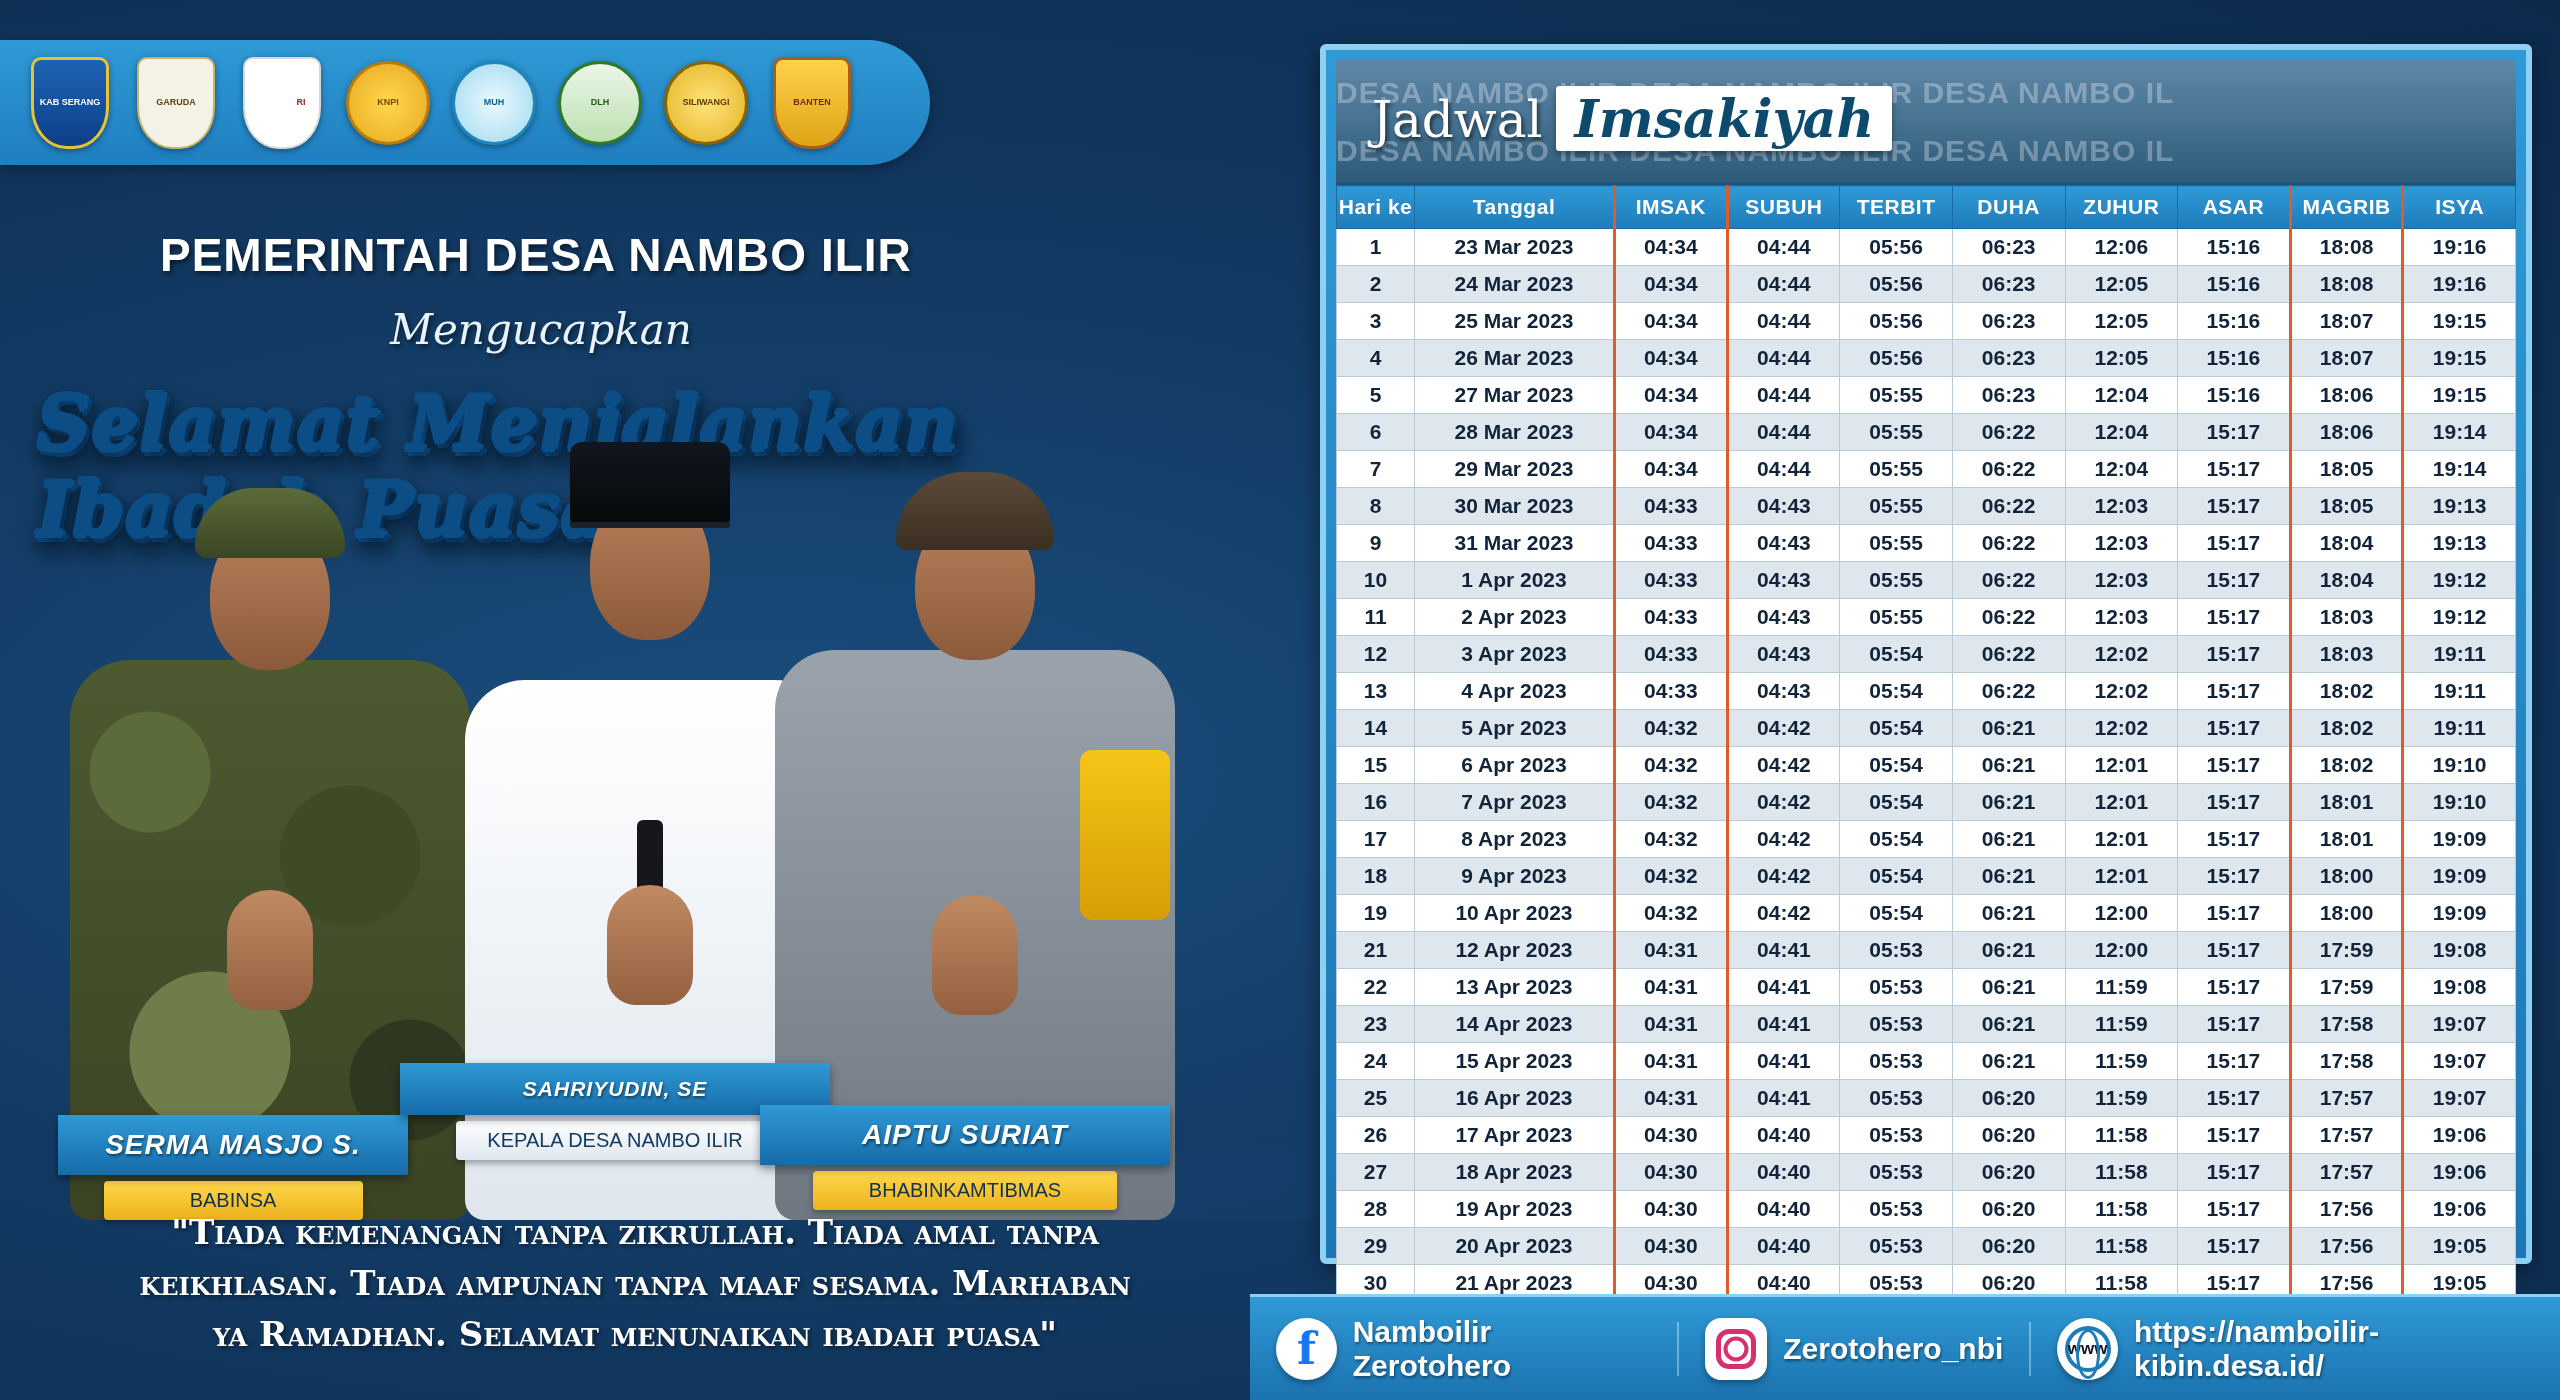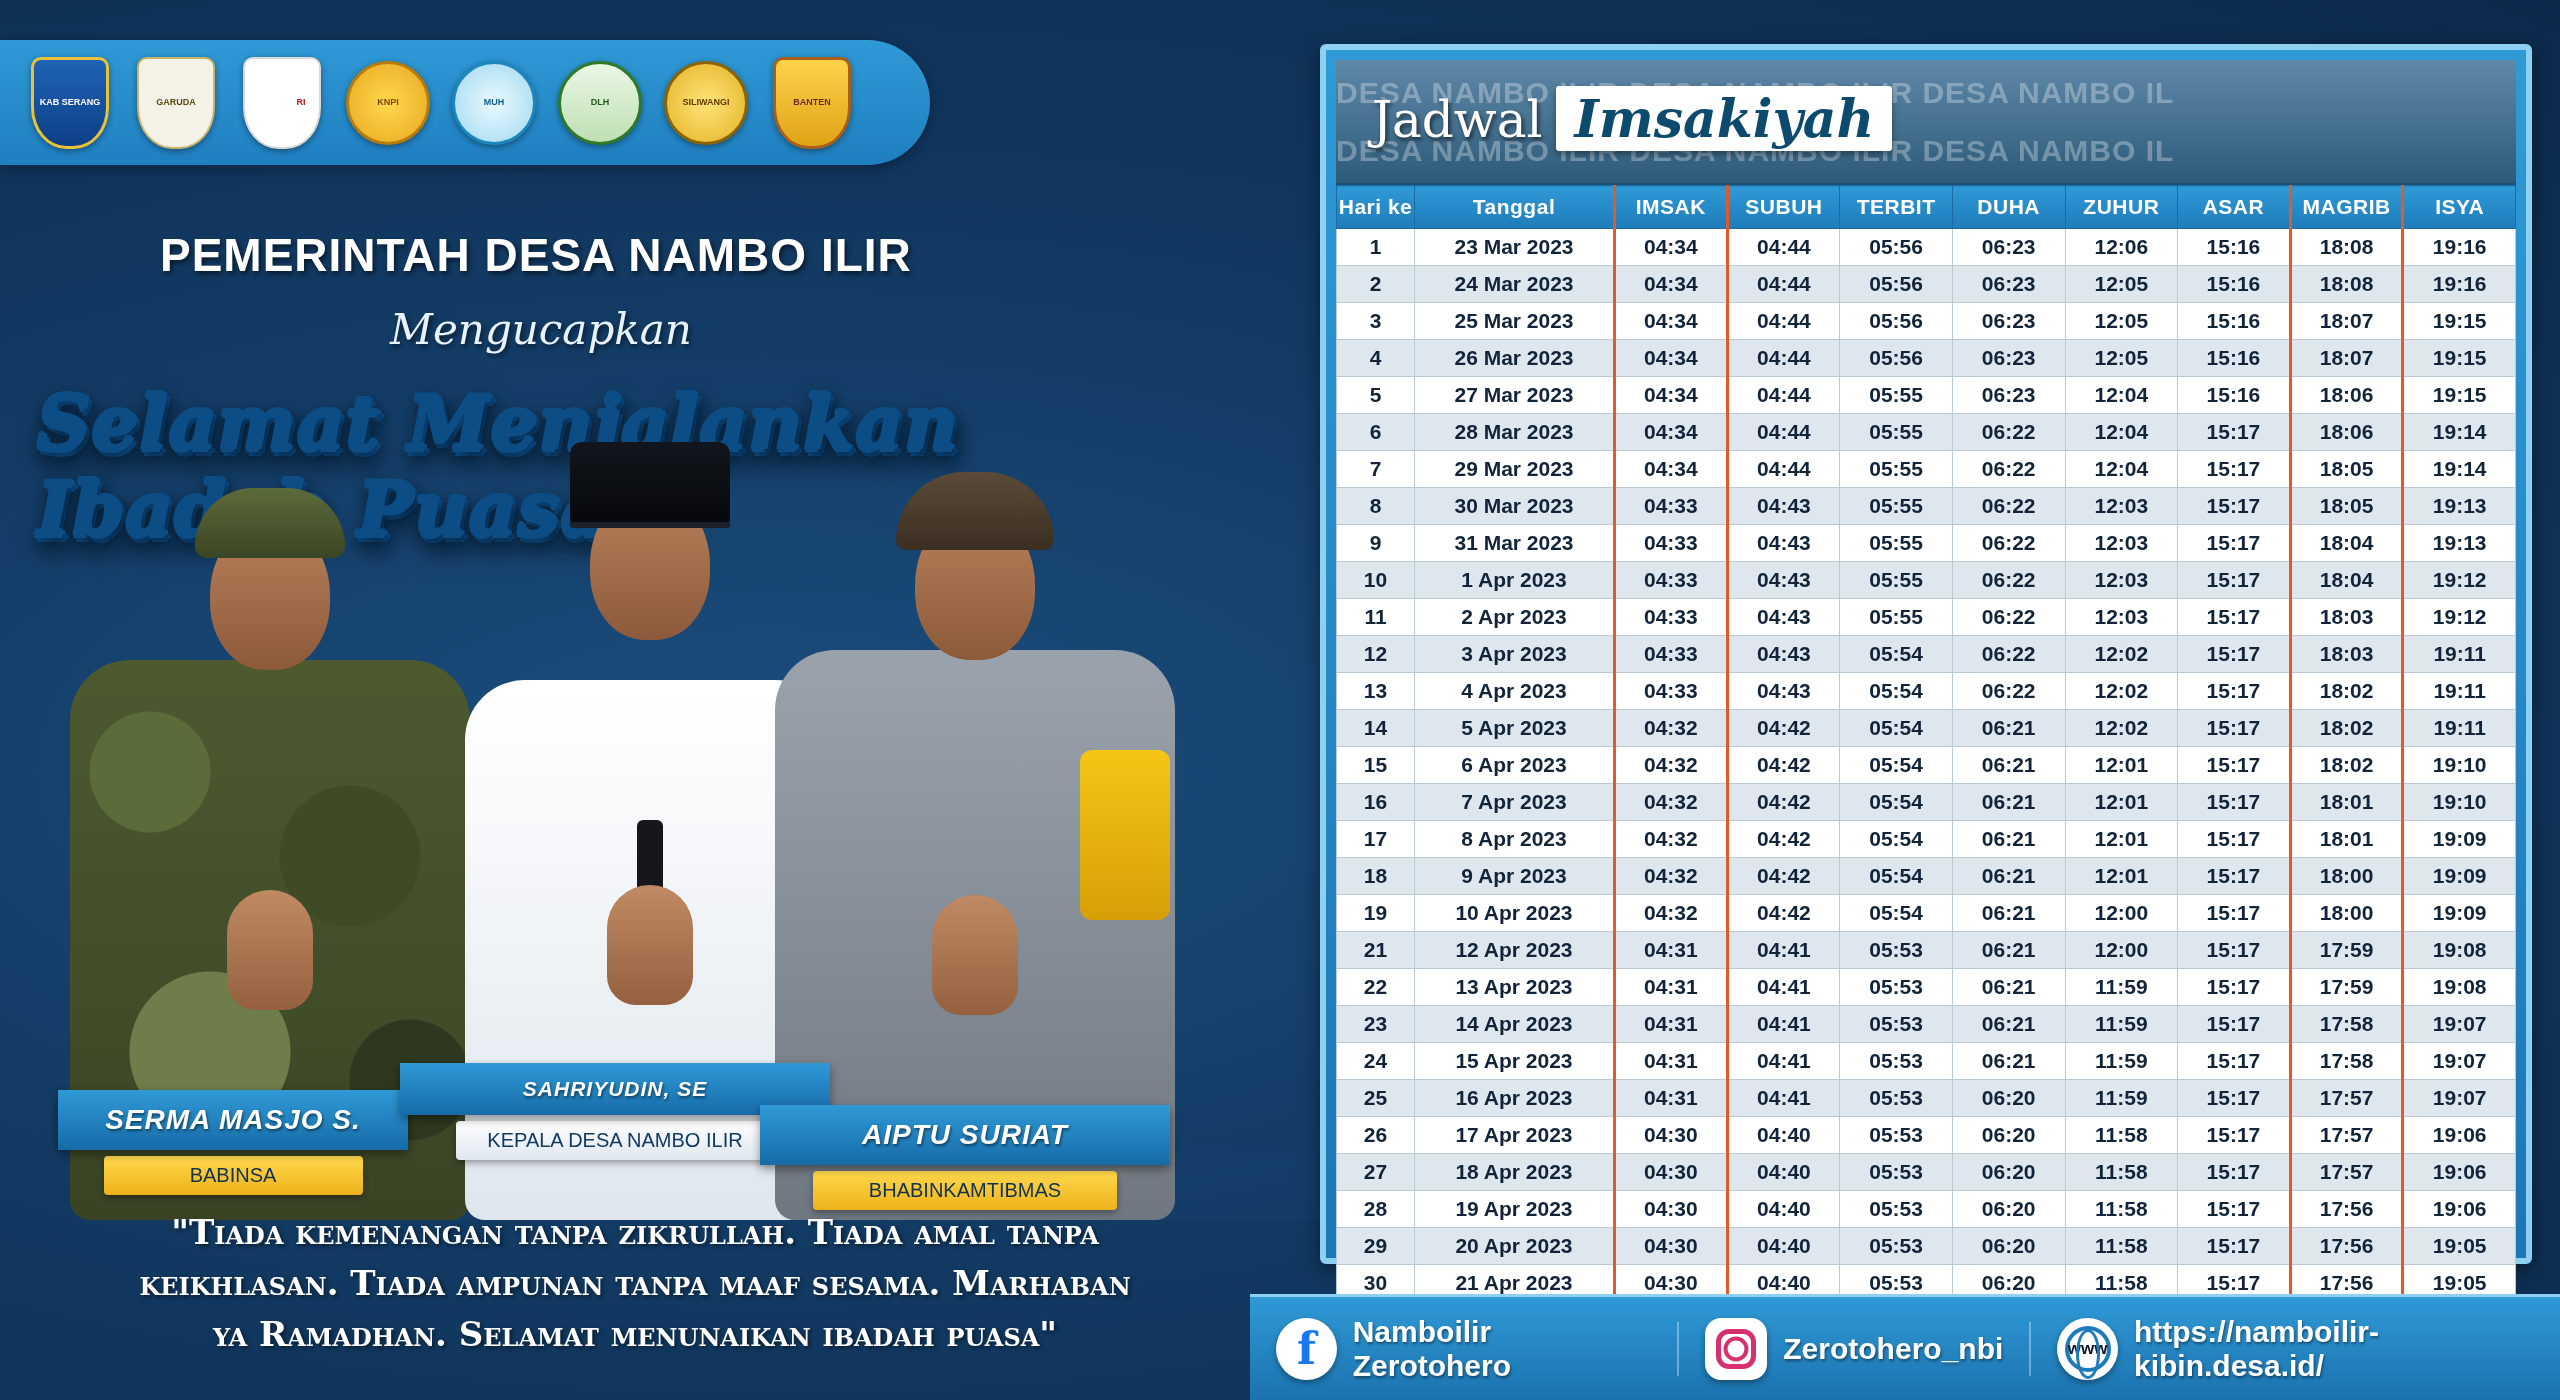--- a/index.html
+++ b/index.html
@@ -156,21 +156,21 @@
     box-shadow: 0 4px 9px rgba(0,0,0,.4);
     text-shadow: 1px 2px 3px rgba(0,0,0,.5);
   }
   .plate .sub {
     margin: 6px auto 0; width: 74%;
     background: linear-gradient(180deg,#ffd84d,#edb21b);
     color: #10324f; font-weight: normal; font-size: 20px;
     padding: 8px 0; text-align: center; border-radius: 4px;
     box-shadow: 0 3px 7px rgba(0,0,0,.35);
   }
-  #plate1 { left: 58px; bottom: 205px; width: 350px; }
+  #plate1 { left: 58px; bottom: 180px; width: 350px; }
   #plate2 { left: 400px; bottom: 240px; width: 430px; }
   #plate2 .banner { font-size: 21px; }
   #plate2 .sub { background: linear-gradient(180deg,#ffffff,#dfe7ef); color:#123a63; }
   #plate3 { left: 760px; bottom: 190px; width: 410px; }
 
   
   .quote {
     position: absolute; left: 120px; bottom: 40px; width: 1030px;
     text-align: center; color: #ffffff;
     font-family: "DejaVu Serif", serif;

